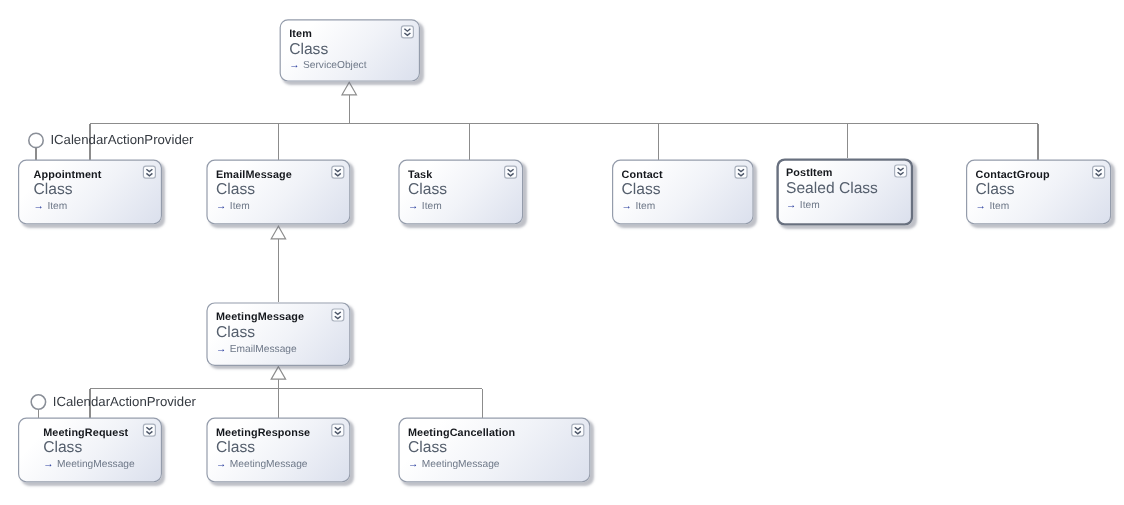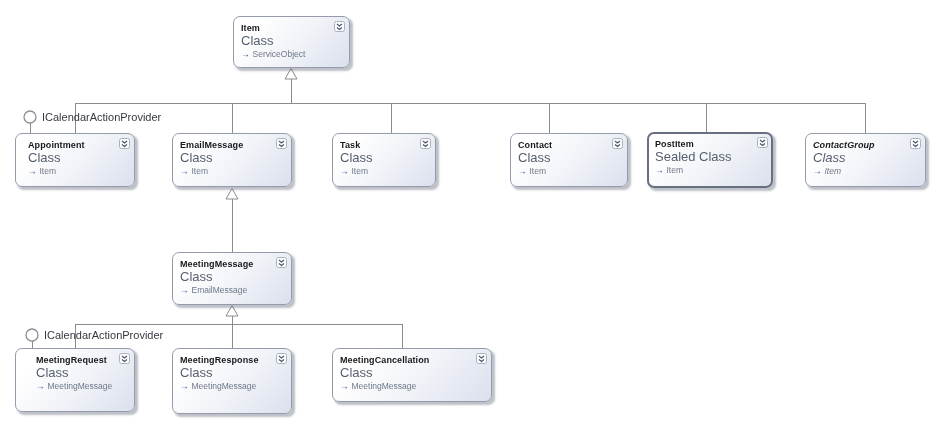--- a/index.html
+++ b/index.html
@@ -129,33 +129,33 @@
     <div class="chev">
         <svg width="7" height="8" viewBox="0 0 7 8">
           <path d="M1 1 L3.5 3 L6 1" fill="none" stroke="#4c5668" stroke-width="1.2"></path>
           <path d="M1 4.5 L3.5 6.5 L6 4.5" fill="none" stroke="#4c5668" stroke-width="1.2"></path>
         </svg>
       </div>
     <div class="ckind">Class</div>
     <div class="cbase"><span class="barrow">→</span><span>Item</span></div>
   </div>
 
-  <div class="cbox sealed" style="left:647px;top:132px;width:126px;height:56px;">
+  <div class="cbox sealed" style="left:647px;top:132px;width:114px;height:56px;">
     <div class="ctitle">PostItem</div>
     <div class="chev">
         <svg width="7" height="8" viewBox="0 0 7 8">
           <path d="M1 1 L3.5 3 L6 1" fill="none" stroke="#4c5668" stroke-width="1.2"></path>
           <path d="M1 4.5 L3.5 6.5 L6 4.5" fill="none" stroke="#4c5668" stroke-width="1.2"></path>
         </svg>
       </div>
     <div class="ckind">Sealed Class</div>
     <div class="cbase"><span class="barrow">→</span><span>Item</span></div>
   </div>
 
-  <div class="cbox" style="left:805px;top:133px;width:121px;height:54px;font-style:italic;">
+  <div class="cbox" style="left:805px;top:133px;width:121px;height:54px;">
     <div class="ctitle">ContactGroup</div>
     <div class="chev">
         <svg width="7" height="8" viewBox="0 0 7 8">
           <path d="M1 1 L3.5 3 L6 1" fill="none" stroke="#4c5668" stroke-width="1.2"></path>
           <path d="M1 4.5 L3.5 6.5 L6 4.5" fill="none" stroke="#4c5668" stroke-width="1.2"></path>
         </svg>
       </div>
     <div class="ckind">Class</div>
     <div class="cbase"><span class="barrow">→</span><span>Item</span></div>
   </div>
@@ -165,33 +165,33 @@
     <div class="chev">
         <svg width="7" height="8" viewBox="0 0 7 8">
           <path d="M1 1 L3.5 3 L6 1" fill="none" stroke="#4c5668" stroke-width="1.2"></path>
           <path d="M1 4.5 L3.5 6.5 L6 4.5" fill="none" stroke="#4c5668" stroke-width="1.2"></path>
         </svg>
       </div>
     <div class="ckind">Class</div>
     <div class="cbase"><span class="barrow">→</span><span>EmailMessage</span></div>
   </div>
 
-  <div class="cbox" style="left:15px;top:348px;width:120px;height:64px;padding-left:20px;">
+  <div class="cbox" style="left:15px;top:348px;width:120px;height:54px;padding-left:20px;">
     <div class="ctitle">MeetingRequest</div>
     <div class="chev">
         <svg width="7" height="8" viewBox="0 0 7 8">
           <path d="M1 1 L3.5 3 L6 1" fill="none" stroke="#4c5668" stroke-width="1.2"></path>
           <path d="M1 4.5 L3.5 6.5 L6 4.5" fill="none" stroke="#4c5668" stroke-width="1.2"></path>
         </svg>
       </div>
     <div class="ckind">Class</div>
     <div class="cbase"><span class="barrow">→</span><span>MeetingMessage</span></div>
   </div>
 
-  <div class="cbox" style="left:172px;top:348px;width:120px;height:66px;">
+  <div class="cbox" style="left:172px;top:348px;width:120px;height:54px;">
     <div class="ctitle">MeetingResponse</div>
     <div class="chev">
         <svg width="7" height="8" viewBox="0 0 7 8">
           <path d="M1 1 L3.5 3 L6 1" fill="none" stroke="#4c5668" stroke-width="1.2"></path>
           <path d="M1 4.5 L3.5 6.5 L6 4.5" fill="none" stroke="#4c5668" stroke-width="1.2"></path>
         </svg>
       </div>
     <div class="ckind">Class</div>
     <div class="cbase"><span class="barrow">→</span><span>MeetingMessage</span></div>
   </div>

